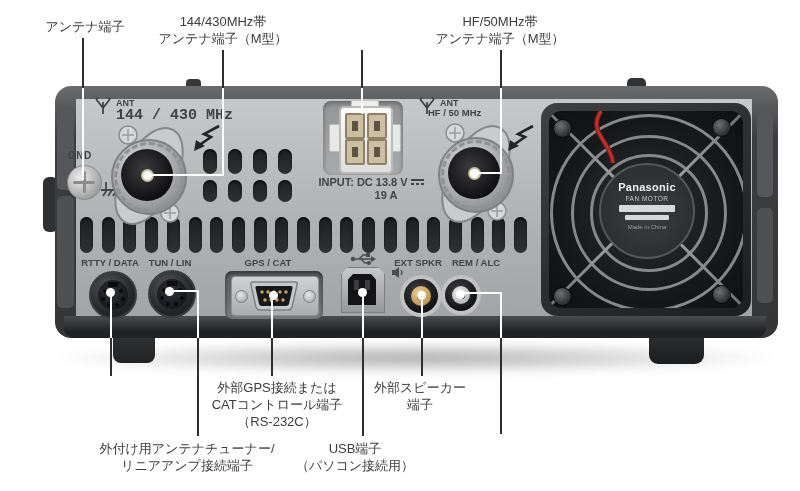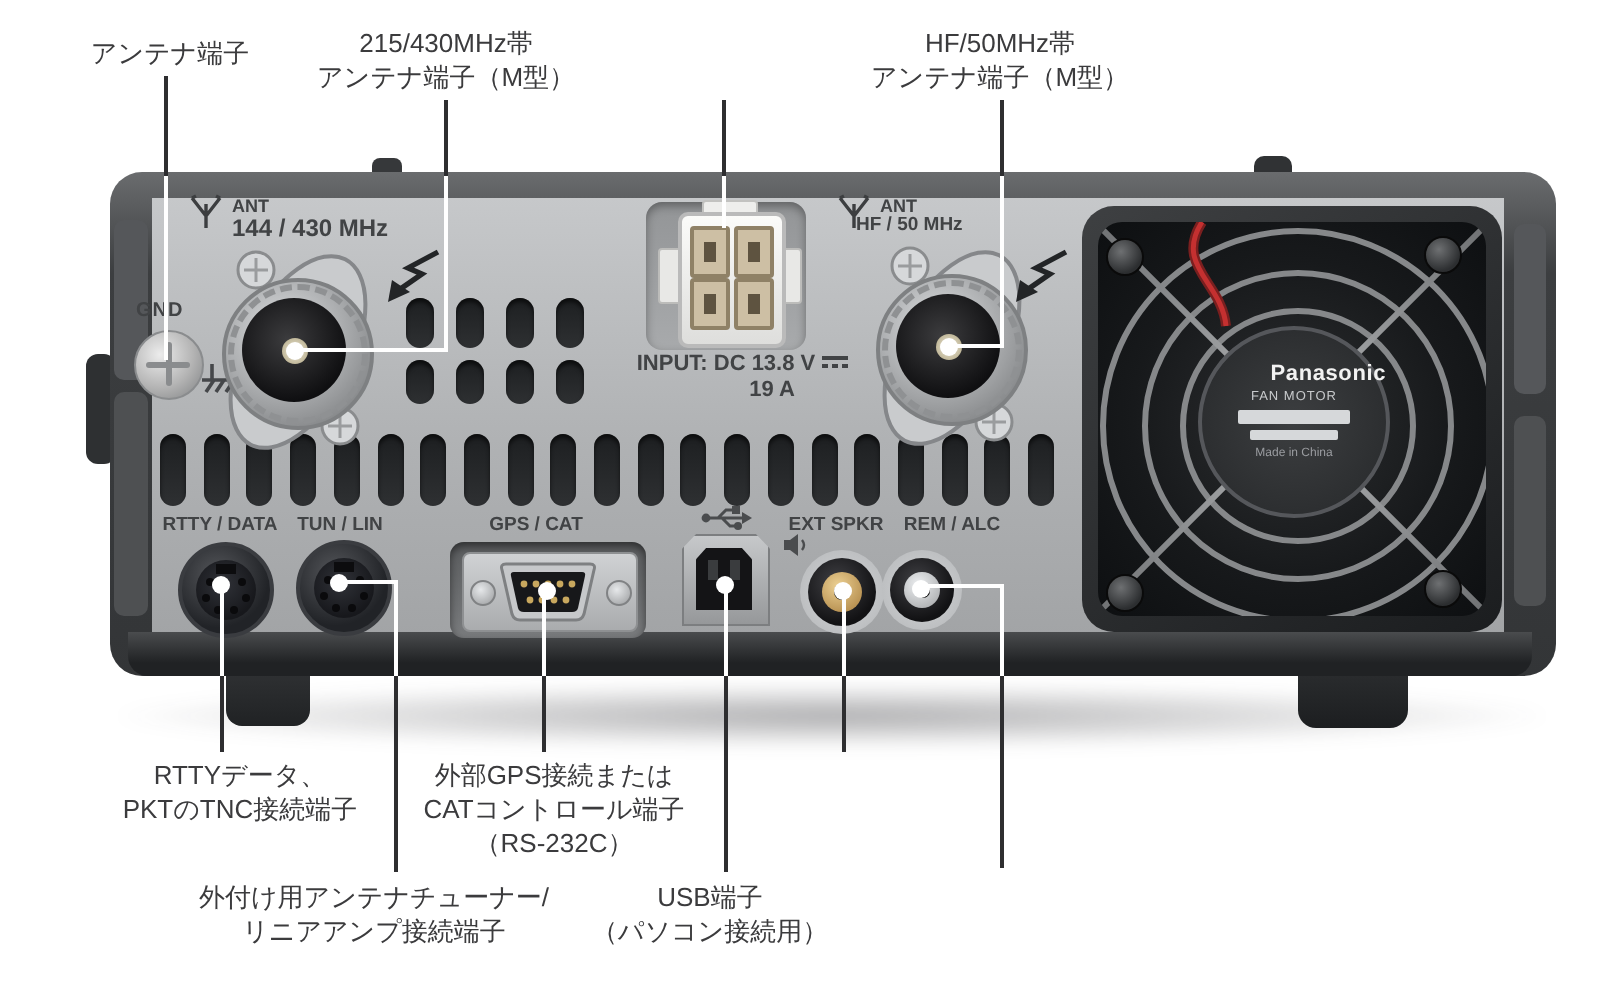--- a/index.html
+++ b/index.html
@@ -70,21 +70,21 @@
   #rtab2{left:757px;top:208px;width:16px;height:95px;background:#4e5052;border-radius:5px;}
   #panel{left:76px;top:99px;width:676px;height:219px;
          background:linear-gradient(180deg,#c6c8ca,#b0b2b4 55%,#a2a4a6);}
   #bottom-strip{left:64px;top:316px;width:702px;height:22px;
                 background:linear-gradient(#4a4c4e,#202224 70%);border-radius:0 0 10px 10px;}
 
   
   .ptext{position:absolute;font-weight:bold;color:#414345;z-index:10;}
   #gnd-label{left:68px;top:150px;font-size:10px;letter-spacing:.5px;}
   #ant-vhf-t1{left:116px;top:98px;font-size:9px;}
-  #ant-vhf-t2{left:116px;top:107px;font-size:12px;}
+  #ant-vhf-t2{left:116px;top:107px;font-size:15px;font-family:Liberation Mono, monospace;}
   #ant-hf-t1{left:440px;top:98px;font-size:9px;}
   #ant-hf-t2{left:428px;top:107px;font-size:9.5px;}
   #input-l1{left:306px;top:176px;width:130px;text-align:center;font-size:11px;}
   #input-l2{left:356px;top:189px;width:60px;text-align:center;font-size:11px;}
   #lbl-rtty{left:78px;top:257px;width:64px;text-align:center;font-size:9.5px;}
   #lbl-tun{left:140px;top:257px;width:60px;text-align:center;font-size:9.5px;}
   #lbl-gps{left:238px;top:257px;width:60px;text-align:center;font-size:9.5px;}
   #lbl-spkr{left:390px;top:257px;width:56px;text-align:center;font-size:9.5px;}
   #lbl-rem{left:448px;top:257px;width:56px;text-align:center;font-size:9.5px;}
 
@@ -176,21 +176,21 @@
   #fan-frame{left:541px;top:103px;width:210px;height:213px;border-radius:16px;z-index:4;
              background:linear-gradient(145deg,#3e4042,#1b1d1f);}
   #fan-clip{left:549px;top:111px;width:194px;height:197px;border-radius:12px;overflow:hidden;z-index:5;
             background:radial-gradient(circle at 50% 50%,#2c2e30 0%,#17191b 58%,#0d0f11);}
   .fring{position:absolute;border-radius:50%;border:3px solid #86888a;}
   .fwire{position:absolute;width:280px;height:3px;
          background:linear-gradient(90deg,#6e7072,#b2b4b6 50%,#6e7072);}
   #fhub{position:absolute;left:50px;top:52px;width:92px;height:92px;border-radius:50%;
         background:radial-gradient(#3c3e40,#26282a);border:2px solid #55575b;
         text-align:center;color:#f2f2f2;}
-  #fhub .brand{font-size:11px;font-weight:bold;letter-spacing:.3px;margin-top:16px;text-align:right;}
+  #fhub .brand{font-size:11px;font-weight:bold;letter-spacing:.3px;margin-top:16px;}
   #fhub .bar{width:56px;height:7px;background:#d6d8da;margin:3px auto 0;border-radius:1px;}
   #fhub .sub{font-size:6.5px;color:#c8cacc;margin-top:2px;letter-spacing:.5px;}
   #fhub .origin{font-size:6px;color:#9a9ca0;margin-top:4px;}
   .fscrew{position:absolute;width:17px;height:17px;border-radius:50%;z-index:7;
           background:radial-gradient(circle at 38% 34%,#6e7072,#2c2e30 70%);border:1px solid #0a0a0a;}
 </style>
 </head>
 <body>
 
 <div class="stage">
@@ -430,27 +430,27 @@
   <div class="wdot" style="left:143px;top:171px"></div>
   <div class="wdot" style="left:470px;top:169px"></div>
   <div class="wdot" style="left:106px;top:288px"></div>
   <div class="wdot" style="left:165px;top:287px"></div>
   <div class="wdot" style="left:269px;top:291px"></div>
   <div class="wdot" style="left:358px;top:288px"></div>
   <div class="wdot" style="left:417px;top:291px"></div>
   <div class="wdot" style="left:456px;top:290px"></div>
 
   <div class="co-label" id="co-ground">アンテナ端子</div>
-  <div class="co-label" id="co-ant-vhf">215/430MHz帯
+  <div class="co-label" id="co-ant-vhf">144/430MHz帯
 アンテナ端子（M型）</div>
   <div class="co-label" id="co-ant-hf">HF/50MHz帯
 アンテナ端子（M型）</div>
-  <div class="co-label" id="co-rtty">RTTYデータ、
-PKTのTNC接続端子</div>
   <div class="co-label" id="co-gps">外部GPS接続または
 CATコントロール端子
 （RS-232C）</div>
+  <div class="co-label" id="co-spkr">外部スピーカー
+端子</div>
   <div class="co-label" id="co-usb">USB端子
 （パソコン接続用）</div>
   <div class="co-label" id="co-tuner">外付け用アンテナチューナー/
 リニアアンプ接続端子</div>
 
 </div>
 
 </body></html>

